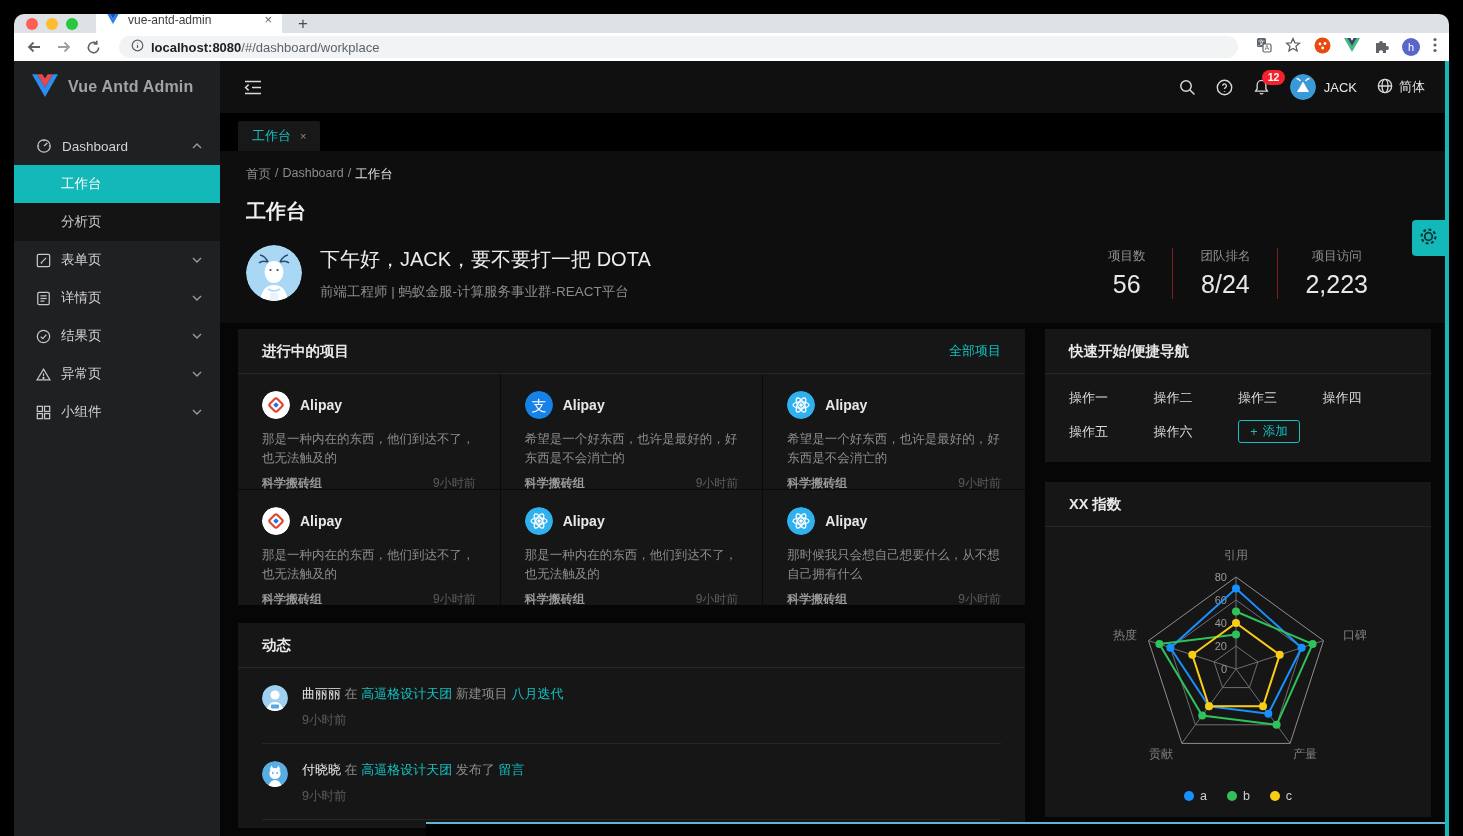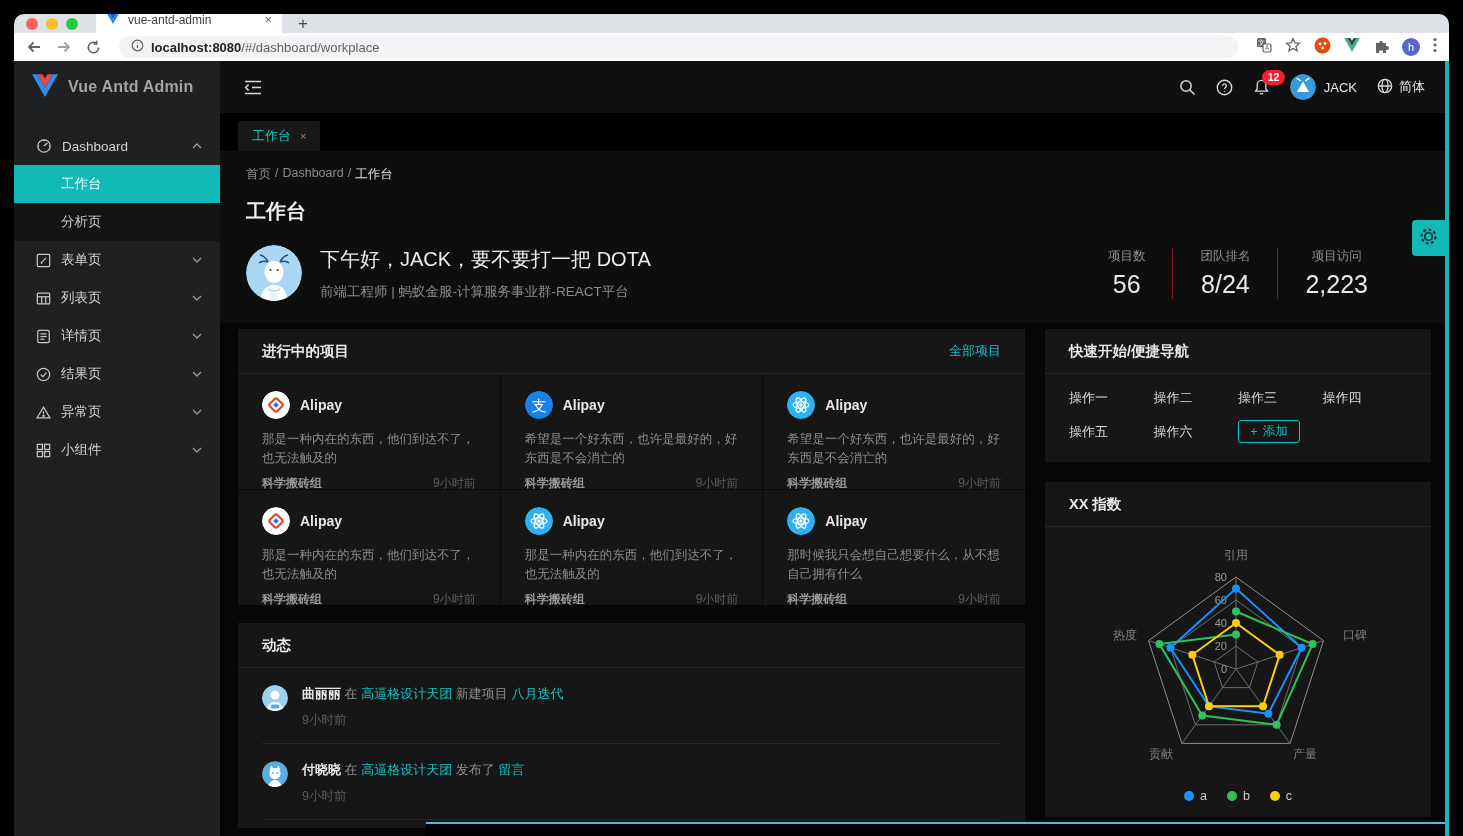--- a/index.html
+++ b/index.html
@@ -86,21 +86,21 @@
   .proj-name { color:#e8e8e8; font-size:14px; font-weight:bold; }
   .proj-desc { margin-top:11px; color:#8c8c8c; font-size:12.5px; line-height:1.55; height:39px; overflow:hidden; }
   .proj-foot { margin-top:6px; display:flex; font-size:12px;gap:47px; }
   .proj-group { color:#9a9a9a; font-weight:bold; }
   .proj-time { margin-left:auto; color:#5c5c5c; }
 
   .act-list { padding:0 24px; }
   .act-item { display:flex; gap:14px; padding:17px 0 14px; border-bottom:1px solid #262626; }
   .act-avatar { width:26px; height:26px; border-radius:50%; overflow:hidden; flex:none; }
   .act-line { font-size:13px; color:#8c8c8c; line-height:1.4; }
-  .act-user { color:#e8e8e8; font-weight:bold; }
+  .act-user { color:#e8e8e8; font-weight:normal; }
   .act-link { color:#13c2c2; cursor:pointer; }
   .act-time { color:#5c5c5c; font-size:12.5px; margin-top:9px; }
   .act-item.partial { border-bottom:none; padding:8px 0 0; }
 
   .qn-grid { padding:15px 24px 19px; display:grid; grid-template-columns:repeat(4,1fr); row-gap:13px; align-items:center; }
   .qn-link { color:#dcdcdc; font-size:13px; cursor:pointer; }
   .add-btn { display:inline-flex; align-items:center; justify-content:center; gap:5px; border:1px solid #13c2c2;
     color:#13c2c2; font-size:12.5px; border-radius:3px; padding:2px 10px; background:transparent;
     cursor:pointer; width:62px; }
 
@@ -242,36 +242,20 @@
           </div>
           <div class="menu-item">
             <span style="display:flex">
               <svg width="15" height="15" viewBox="0 0 17 17" fill="none" stroke="#c8c8c8" stroke-width="1.4">
                 <rect x="1.5" y="1.5" width="14" height="14" rx="1.5"></rect>
                 <line x1="5.5" y1="11.5" x2="11.5" y2="5.5"></line>
                 <line x1="5.5" y1="11.5" x2="7" y2="11.2"></line>
               </svg>
             </span>
             <span>表单页</span>
-            <span class="mi-caret">
-              <svg width="10" height="6" viewBox="0 0 10 6">
-                <polyline points="1,1 5,5 9,1" fill="none" stroke="#9a9a9a" stroke-width="1.4"></polyline>
-              </svg>
-            </span>
-          </div>
-          <div class="menu-item">
-            <span style="display:flex">
-              <svg width="15" height="15" viewBox="0 0 17 17" fill="none" stroke="#c8c8c8" stroke-width="1.4">
-                <rect x="1.5" y="2.5" width="14" height="12" rx="1"></rect>
-                <line x1="1.5" y1="6.5" x2="15.5" y2="6.5"></line>
-                <line x1="6.5" y1="6.5" x2="6.5" y2="14.5"></line>
-                <line x1="11" y1="6.5" x2="11" y2="14.5"></line>
-              </svg>
-            </span>
-            <span>列表页</span>
             <span class="mi-caret">
               <svg width="10" height="6" viewBox="0 0 10 6">
                 <polyline points="1,1 5,5 9,1" fill="none" stroke="#9a9a9a" stroke-width="1.4"></polyline>
               </svg>
             </span>
           </div>
           <div class="menu-item">
             <span style="display:flex">
               <svg width="15" height="15" viewBox="0 0 17 17" fill="none" stroke="#c8c8c8" stroke-width="1.4">
                 <rect x="2" y="1.5" width="13" height="14" rx="1.5"></rect>

